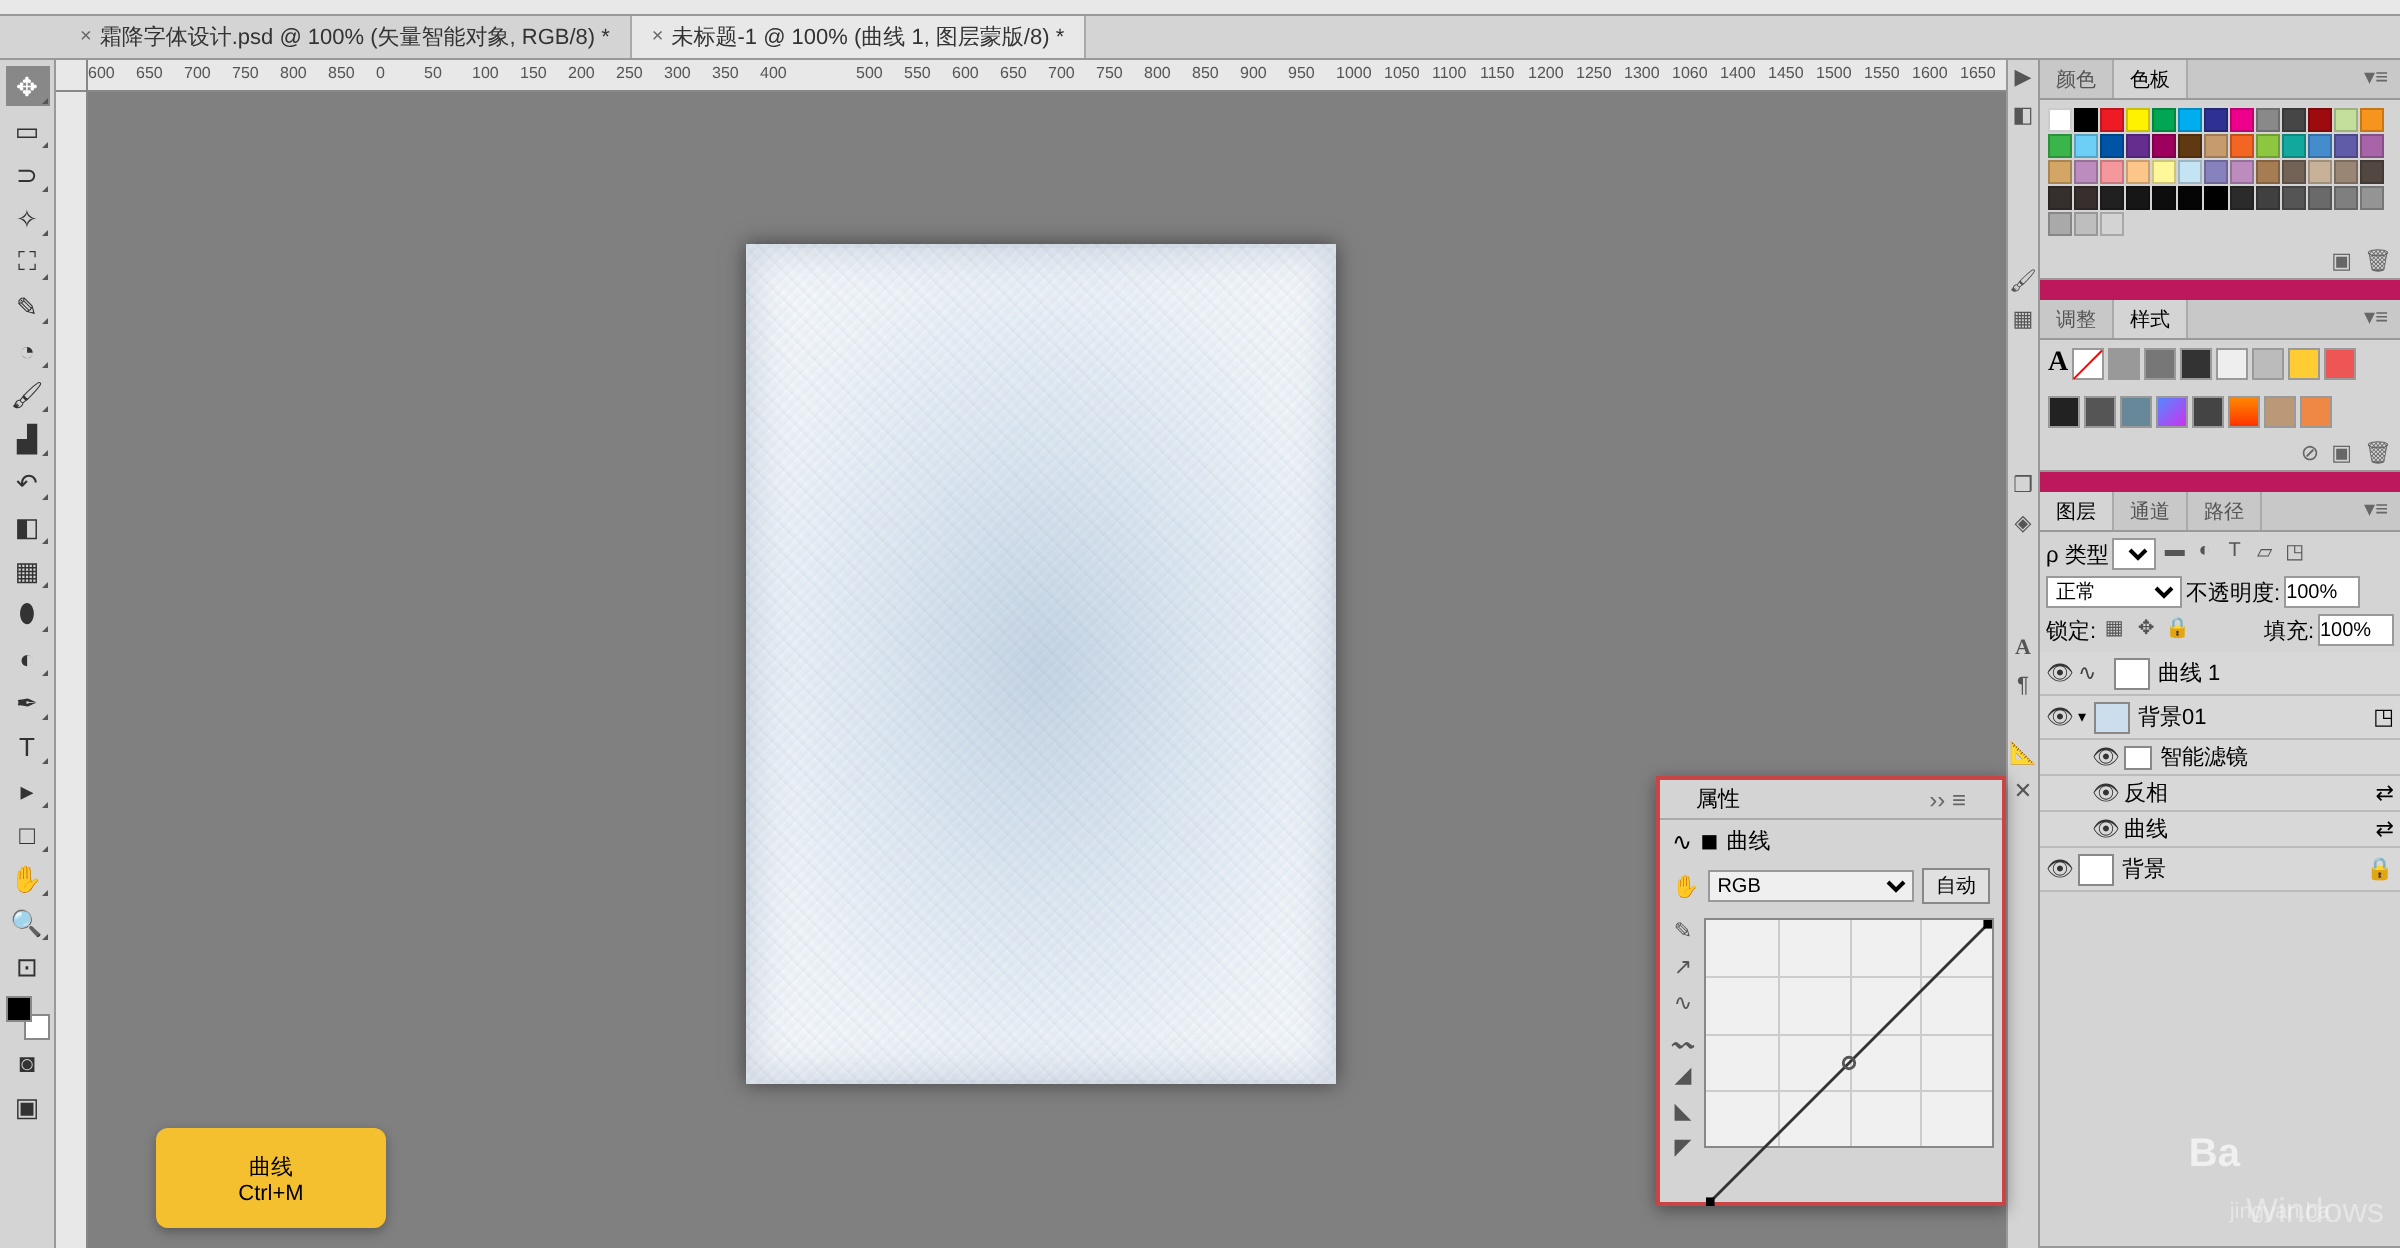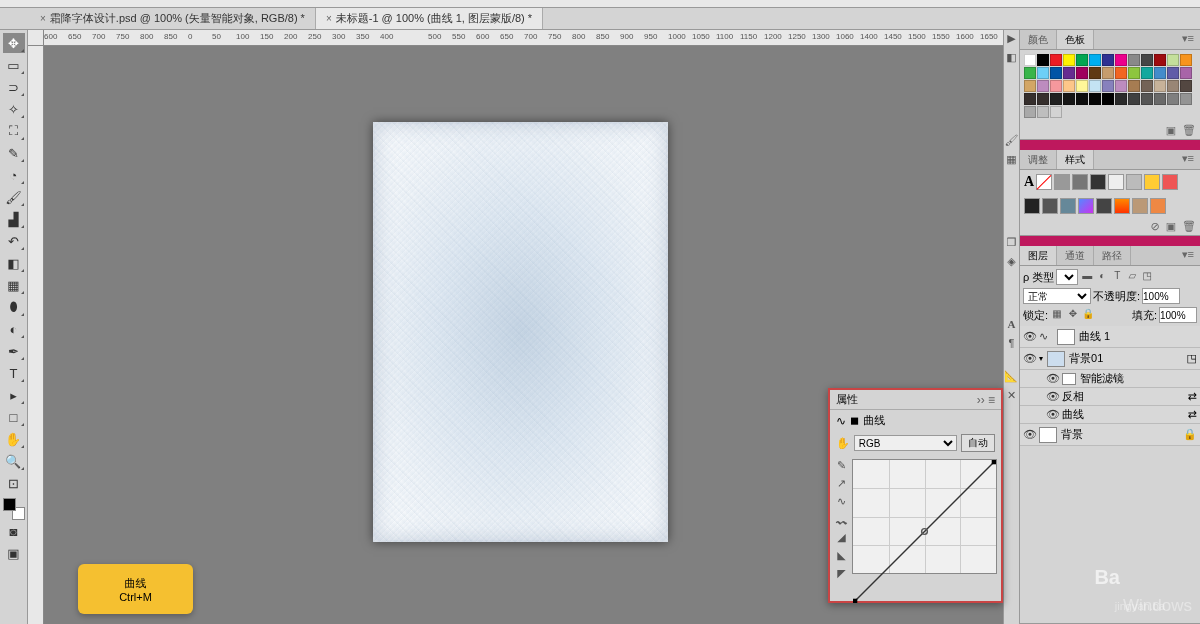--- a/index.html
+++ b/index.html
@@ -45,21 +45,21 @@
 .ctrl-icons{display:flex;gap:1px;}
 .ctrl-ic{width:14px;height:14px;color:#555;font-size:10px;text-align:center;}
 .layer-list{background:#d8d8d8;}
 .layer-item{display:flex;align-items:center;height:22px;border-bottom:1px solid #bbb;padding:0 3px;gap:4px;font-size:10px;cursor:pointer;}
 .layer-item.sub{padding-left:26px;height:18px;}
 .eye{width:12px;font-size:11px;color:#333;}
 .layer-thumb{width:18px;height:16px;background:#fff;border:1px solid #888;}
 .layer-thumb.mask{background:linear-gradient(#fff,#fff);}
 .adj-ic{width:14px;font-size:11px;color:#444;}
 .properties-panel{position:absolute;left:828px;top:388px;width:175px;height:215px;background:#d4d4d4;border:2px solid #c94444;box-shadow:0 2px 8px rgba(0,0,0,0.4);}
-.prop-header{display:flex;align-items:center;height:20px;padding:0 6px;font-size:10px;border-bottom:1px solid #aaa;}
+.prop-header{display:flex;align-items:center;height:20px;padding:0 18px;font-size:10px;border-bottom:1px solid #aaa;}
 .prop-close{margin-left:auto;color:#666;font-size:12px;}
 .prop-row{display:flex;align-items:center;padding:3px 6px;gap:4px;font-size:10px;}
 .prop-row select{flex:1;font-size:10px;height:16px;border:1px solid #999;}
 .prop-btn{padding:1px 6px;border:1px solid #888;background:#e0e0e0;font-size:10px;}
 .curve-area{display:flex;padding:4px;}
 .curve-tools{display:flex;flex-direction:column;gap:3px;width:18px;}
 .curve-tool{width:15px;height:15px;color:#555;font-size:11px;text-align:center;cursor:pointer;}
 .curve-box{flex:1;height:115px;background:#f0f0f0;border:1px solid #888;position:relative;}
 .grid-line{position:absolute;background:#ccc;}
 .curve-diag{position:absolute;inset:0;}

